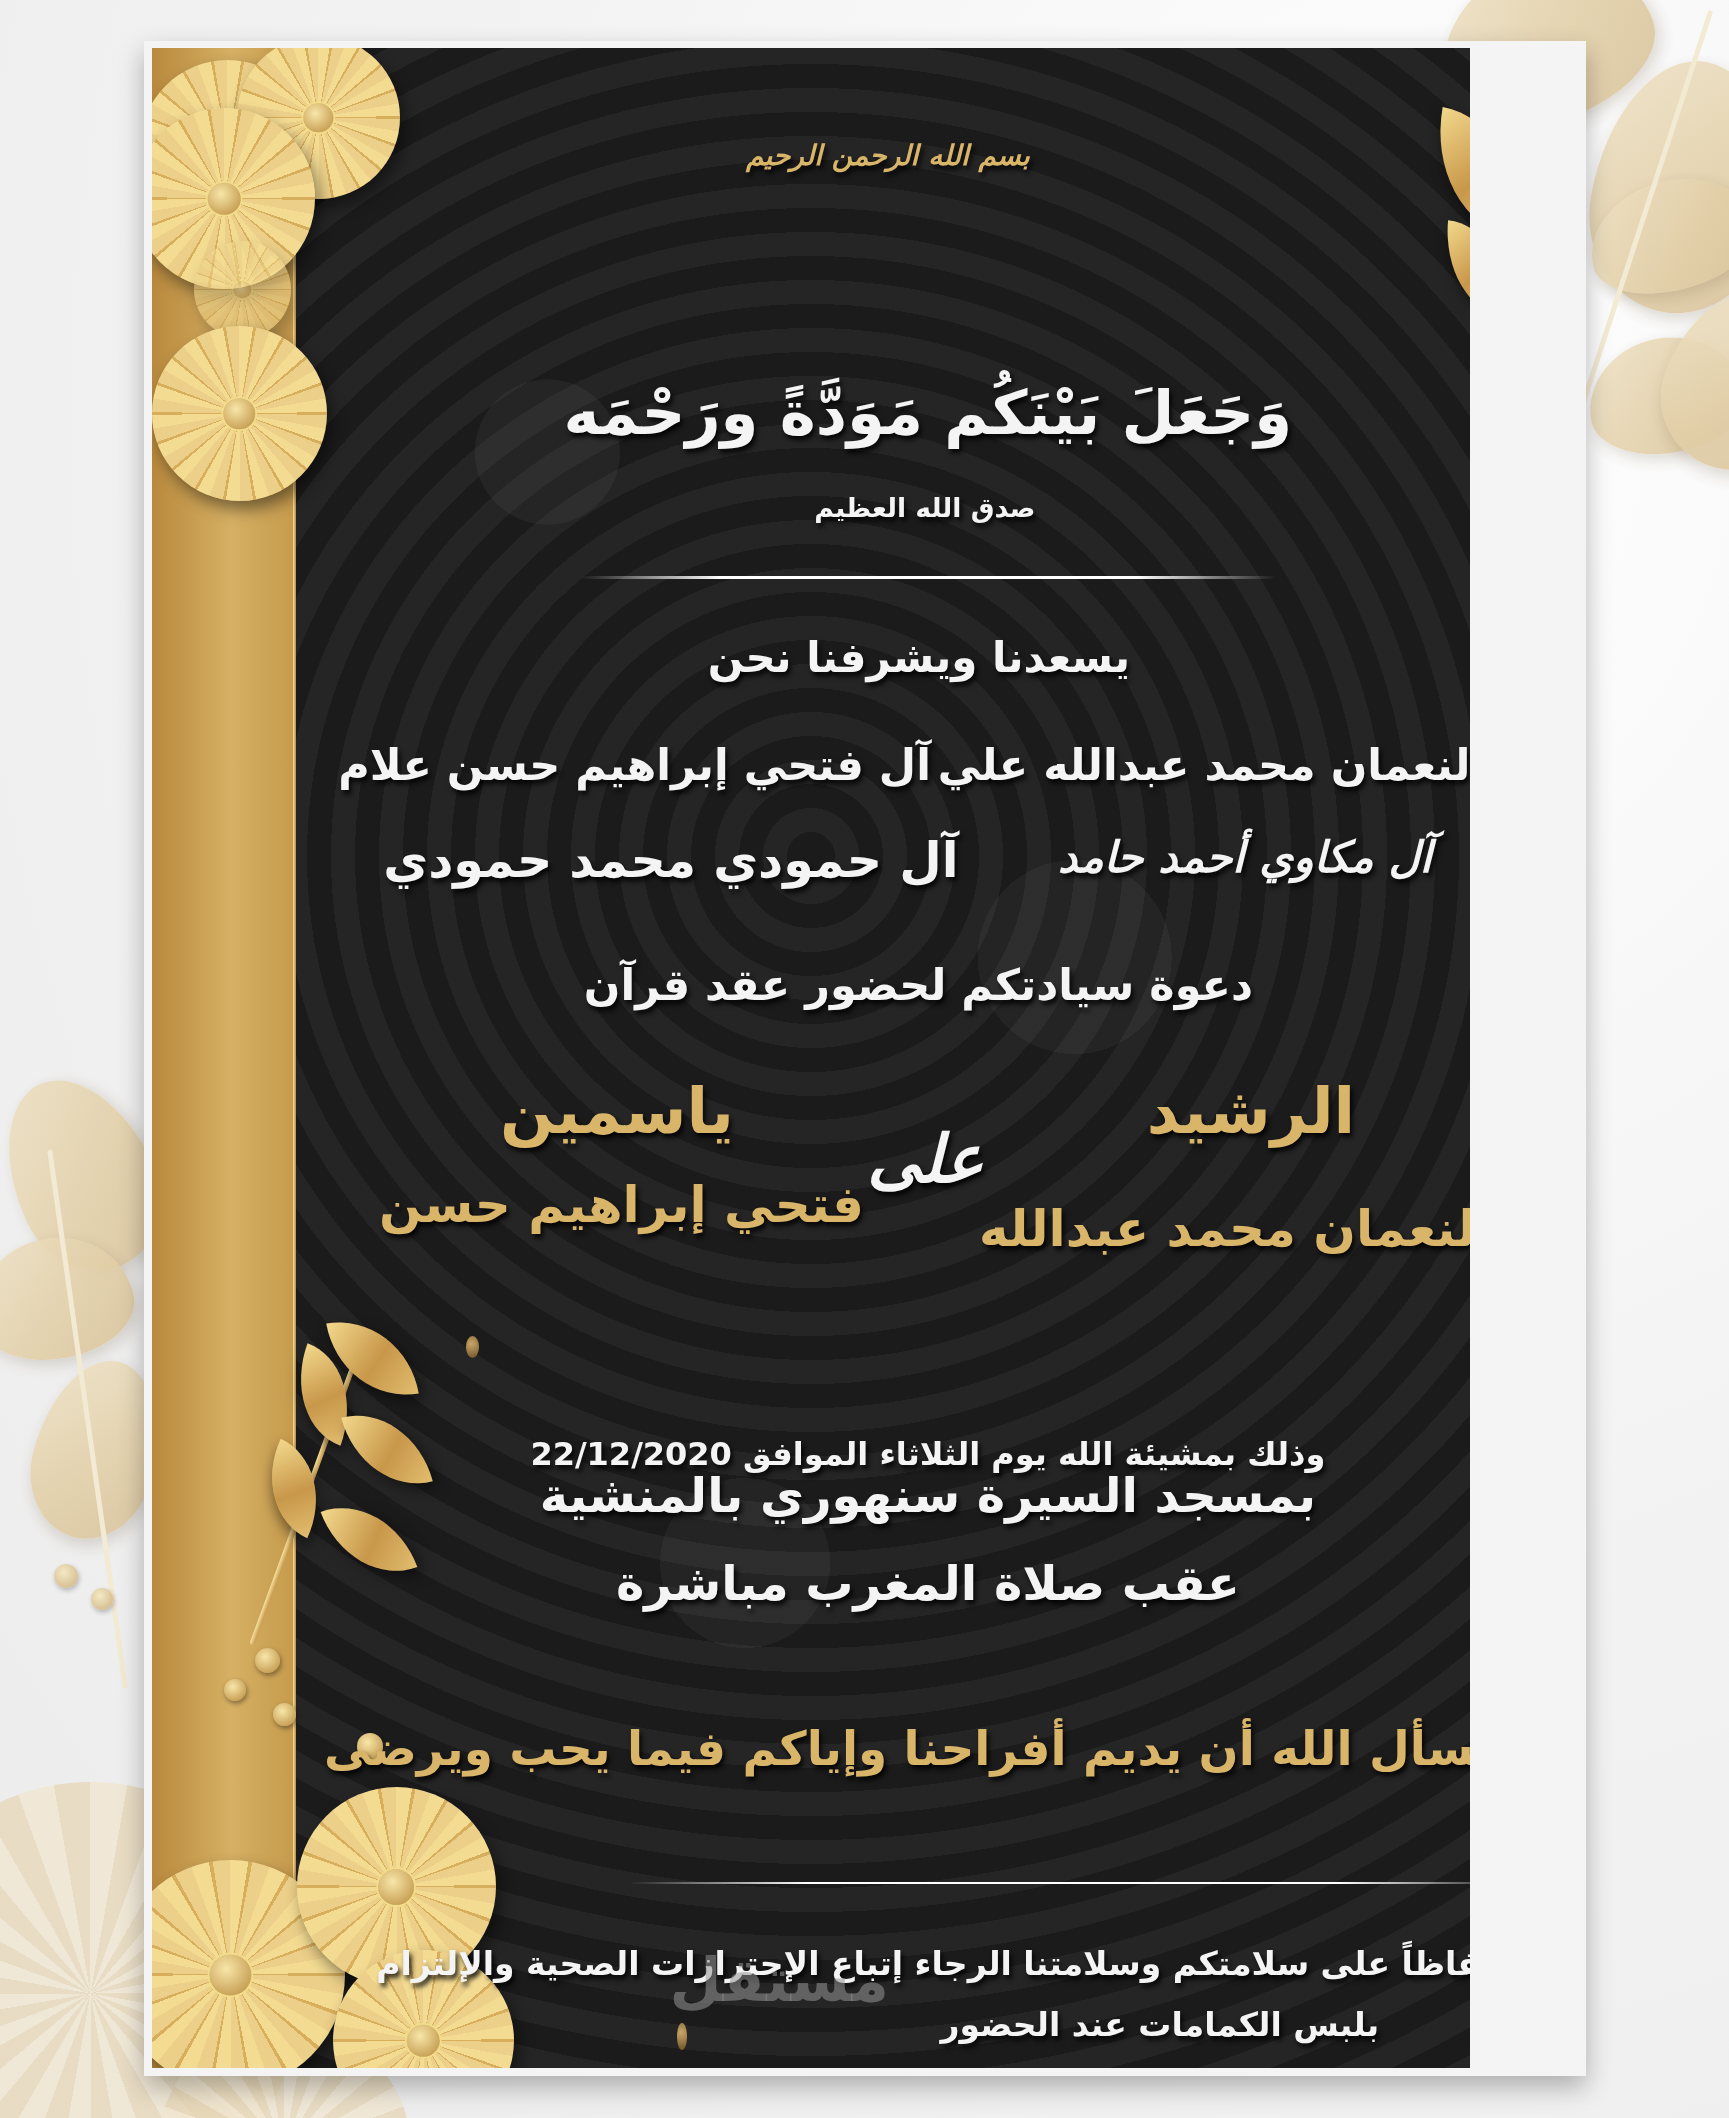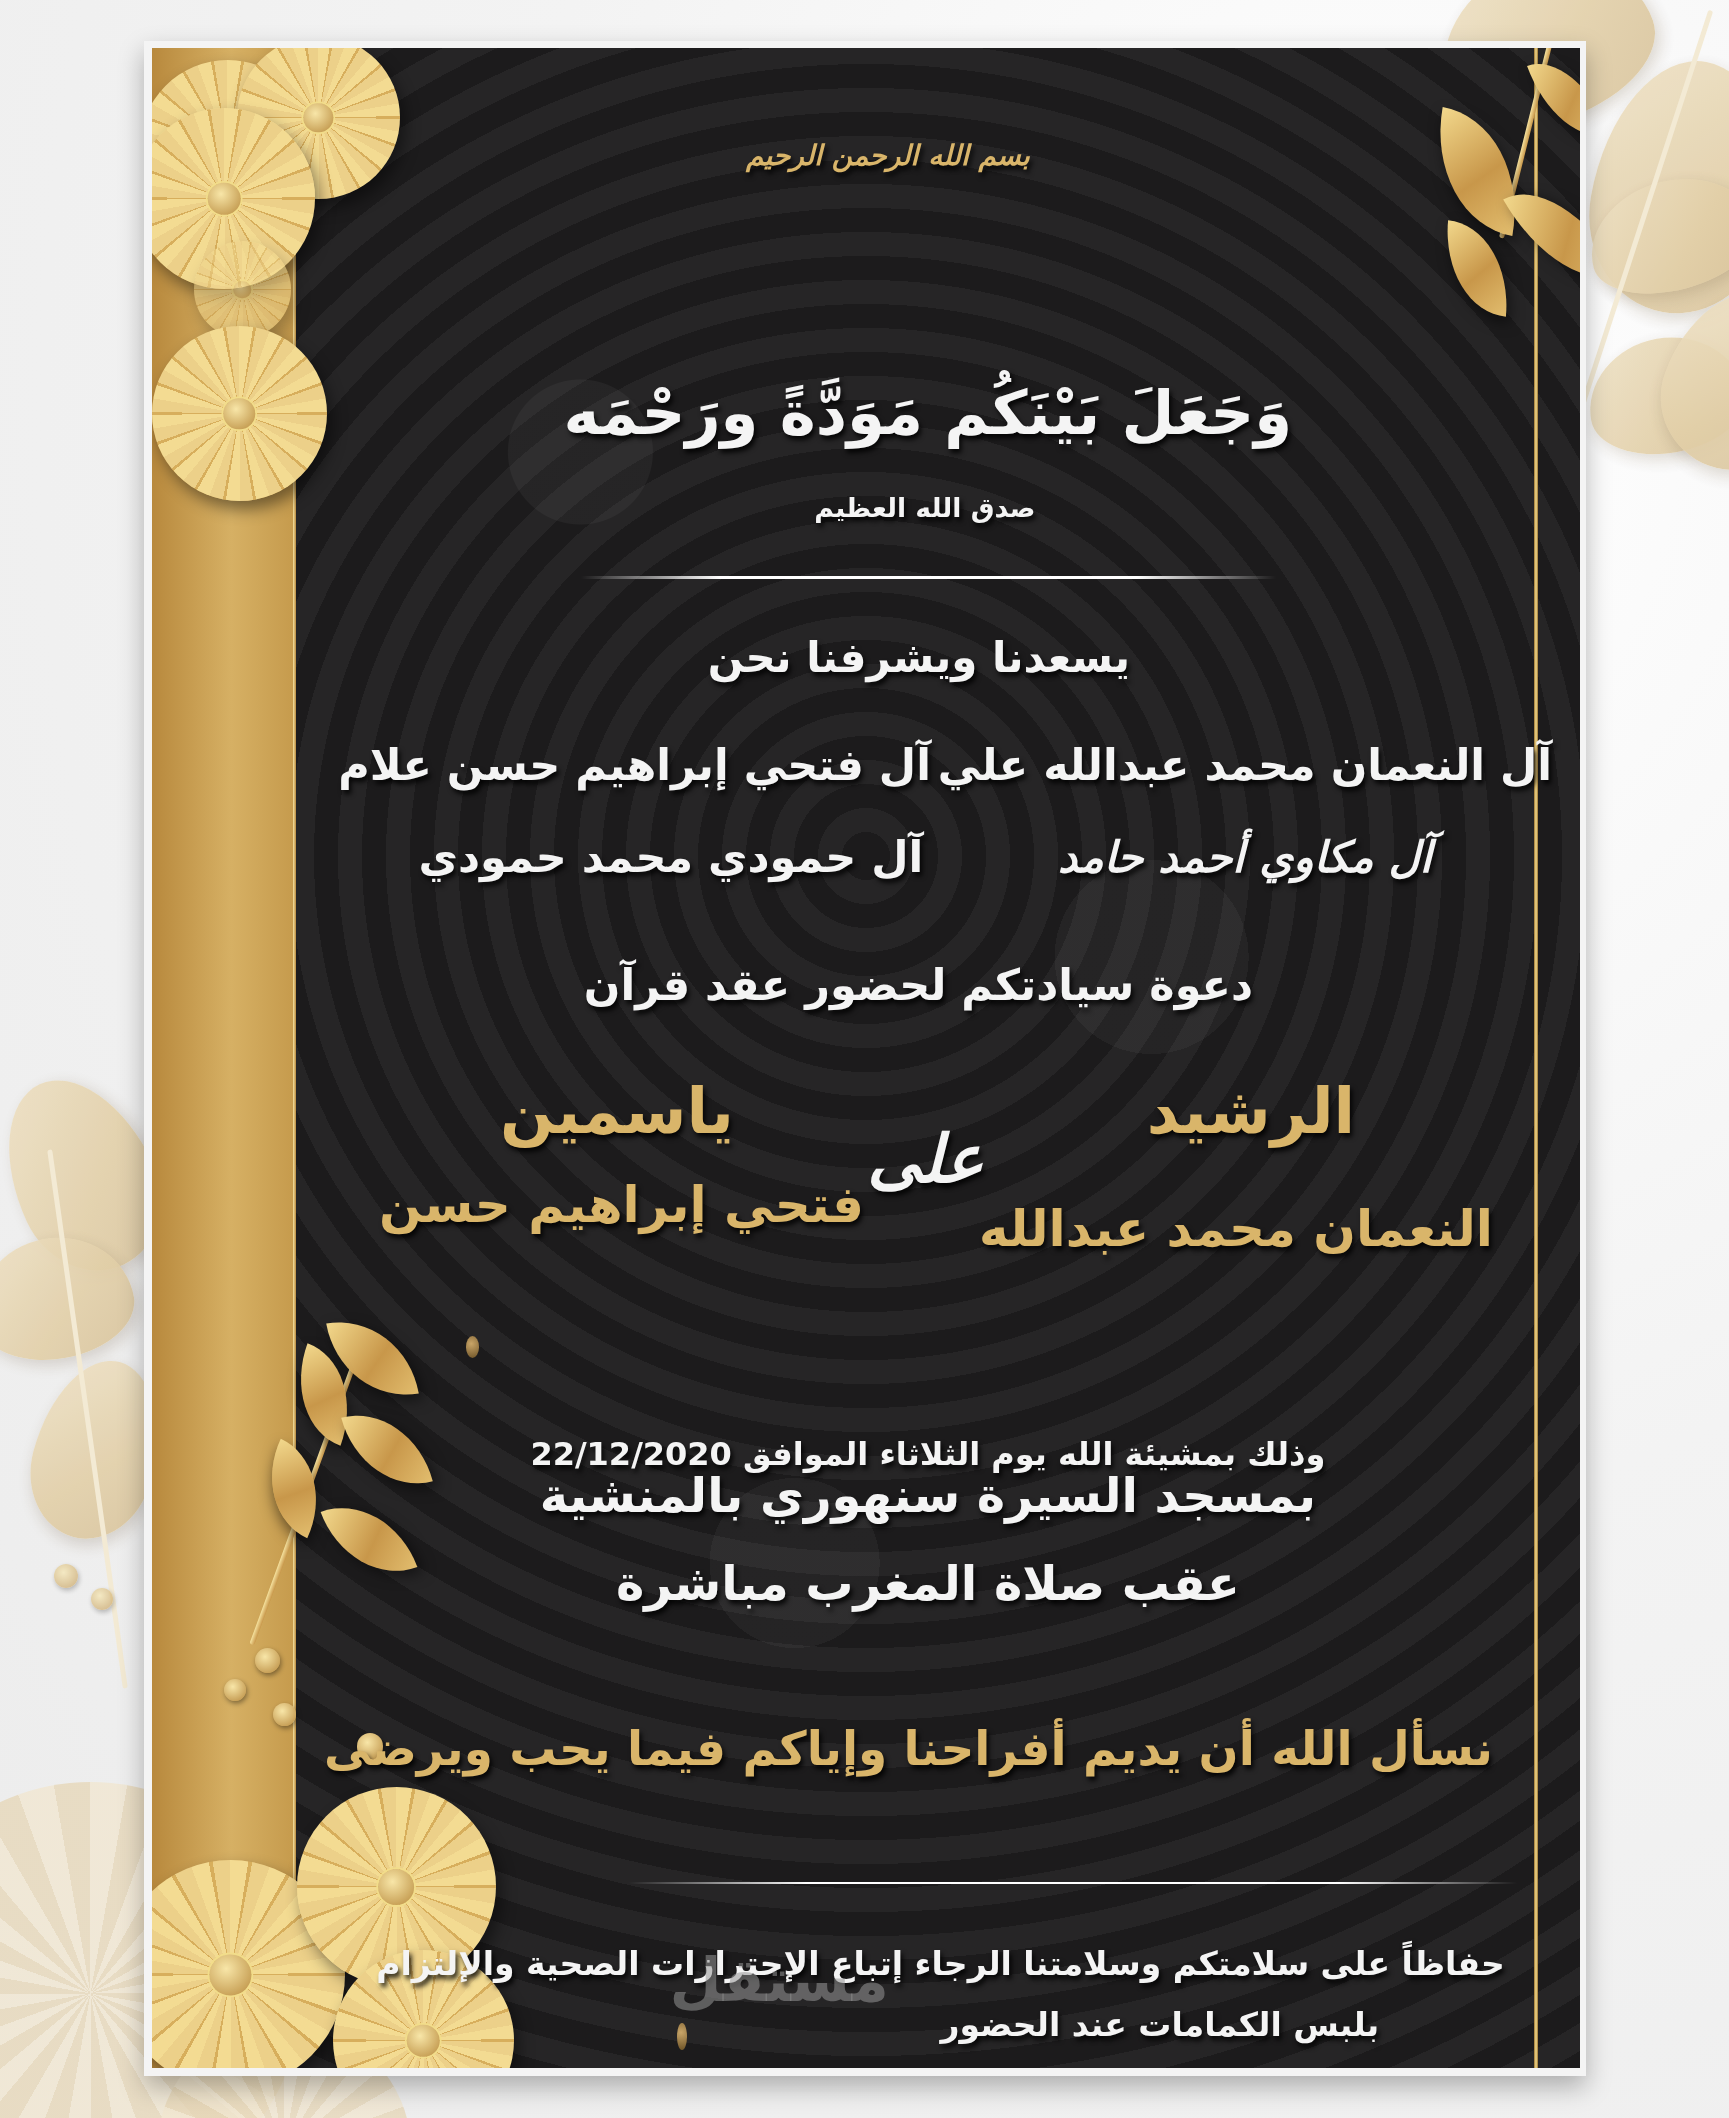--- a/index.html
+++ b/index.html
@@ -8,21 +8,21 @@
     font-family:"DejaVu Sans",sans-serif;}
   .bg-leaf{position:absolute;border-radius:50% 50% 50% 50%/60% 60% 40% 40%;
     background:linear-gradient(135deg,#efe2c6 0%,#e2cfa8 60%,#d9c49c 100%);
     box-shadow:3.6px 6px 14.5px rgba(120,100,70,0.25);opacity:.9;}
   .bg-stem{position:absolute;background:#f3ead4;border-radius:3.6px;}
   .bg-flower{position:absolute;border-radius:50%;
     background:repeating-conic-gradient(from 0deg,#f1e6cf 0deg 10deg,#e6d6b6 10deg 20deg);
     opacity:.75;}
   .card{position:absolute;left:144px;top:41px;width:1442px;height:2035px;background:#f4f4f4;
     box-shadow:0 11px 24px rgba(0,0,0,0.28);}
-  .panel{position:absolute;left:7.9px;top:7.2px;width:1428px;height:2020px;overflow:hidden;
+  .panel{position:absolute;left:7.9px;top:7.2px;width:1318px;height:2020px;overflow:hidden;
     background:
       radial-gradient(circle at 30% 20%,rgba(255,255,255,0.045) 0 72px,transparent 73px),
       radial-gradient(circle at 70% 45%,rgba(255,255,255,0.04) 0 97px,transparent 97px),
       radial-gradient(circle at 45% 75%,rgba(255,255,255,0.04) 0 85px,transparent 85px),
       repeating-radial-gradient(circle at 50% 40%,#1c1b1c 0 24px,#262526 24px 48px),
       #1f1e1f;}
   .gold-band{position:absolute;left:0;top:0;width:144px;height:100%;
     background:linear-gradient(90deg,#b8893d 0%,#d6b064 55%,#c59a4c 100%);}
   .gold-band-edge{position:absolute;left:141px;top:0;width:3.6px;height:100%;
     background:linear-gradient(90deg,#f7e3a0,#b8893d);}
@@ -109,21 +109,21 @@
     <div class="txt white" style="left:163px;top:329px;width:1226px;font-size:61px;">وَجَعَلَ بَيْنَكُم مَوَدَّةً ورَحْمَه</div>
     <div class="txt white" style="left:604px;top:444px;width:338px;font-size:26.6px;">صدق الله العظيم</div>
 
     <div class="sep" style="left:429px;top:528px;width:695px;"></div>
 
     <div class="txt white" style="left:465px;top:585px;width:604px;font-size:42px;">يسعدنا ويشرفنا نحن</div>
 
     <div class="txt white" style="left:773px;top:692px;width:640px;font-size:43px;">آل النعمان محمد عبدالله علي</div>
     <div class="txt white" style="left:199px;top:692px;width:580px;font-size:43px;">آل فتحي إبراهيم حسن علام</div>
     <div class="txt white" style="left:809px;top:784px;width:568px;font-size:43px;font-style:italic;">آل مكاوي أحمد حامد</div>
-    <div class="txt white" style="left:229px;top:784px;width:580px;font-size:43px;">آل حمودي محمد حمودي</div>
+    <div class="txt white" style="left:229px;top:784px;width:580px;font-size:49px;">آل حمودي محمد حمودي</div>
 
     <div class="txt white" style="left:374px;top:912px;width:785px;font-size:43px;">دعوة سيادتكم لحضور عقد قرآن</div>
 
     <div class="txt gold" style="left:960px;top:1027px;width:278px;font-size:63px;">الرشيد</div>
     <div class="txt gold" style="left:858px;top:1128px;width:483px;font-size:50px;margin-top:24px;">النعمان محمد عبدالله</div>
 
     <div class="txt white" style="left:713px;top:1073px;width:121px;font-size:66px;font-style:italic;">على</div>
 
     <div class="txt gold" style="left:326px;top:1027px;width:278px;font-size:63px;">ياسمين</div>
     <div class="txt gold" style="left:229px;top:1128px;width:483px;font-size:50px;">فتحي إبراهيم حسن</div>

